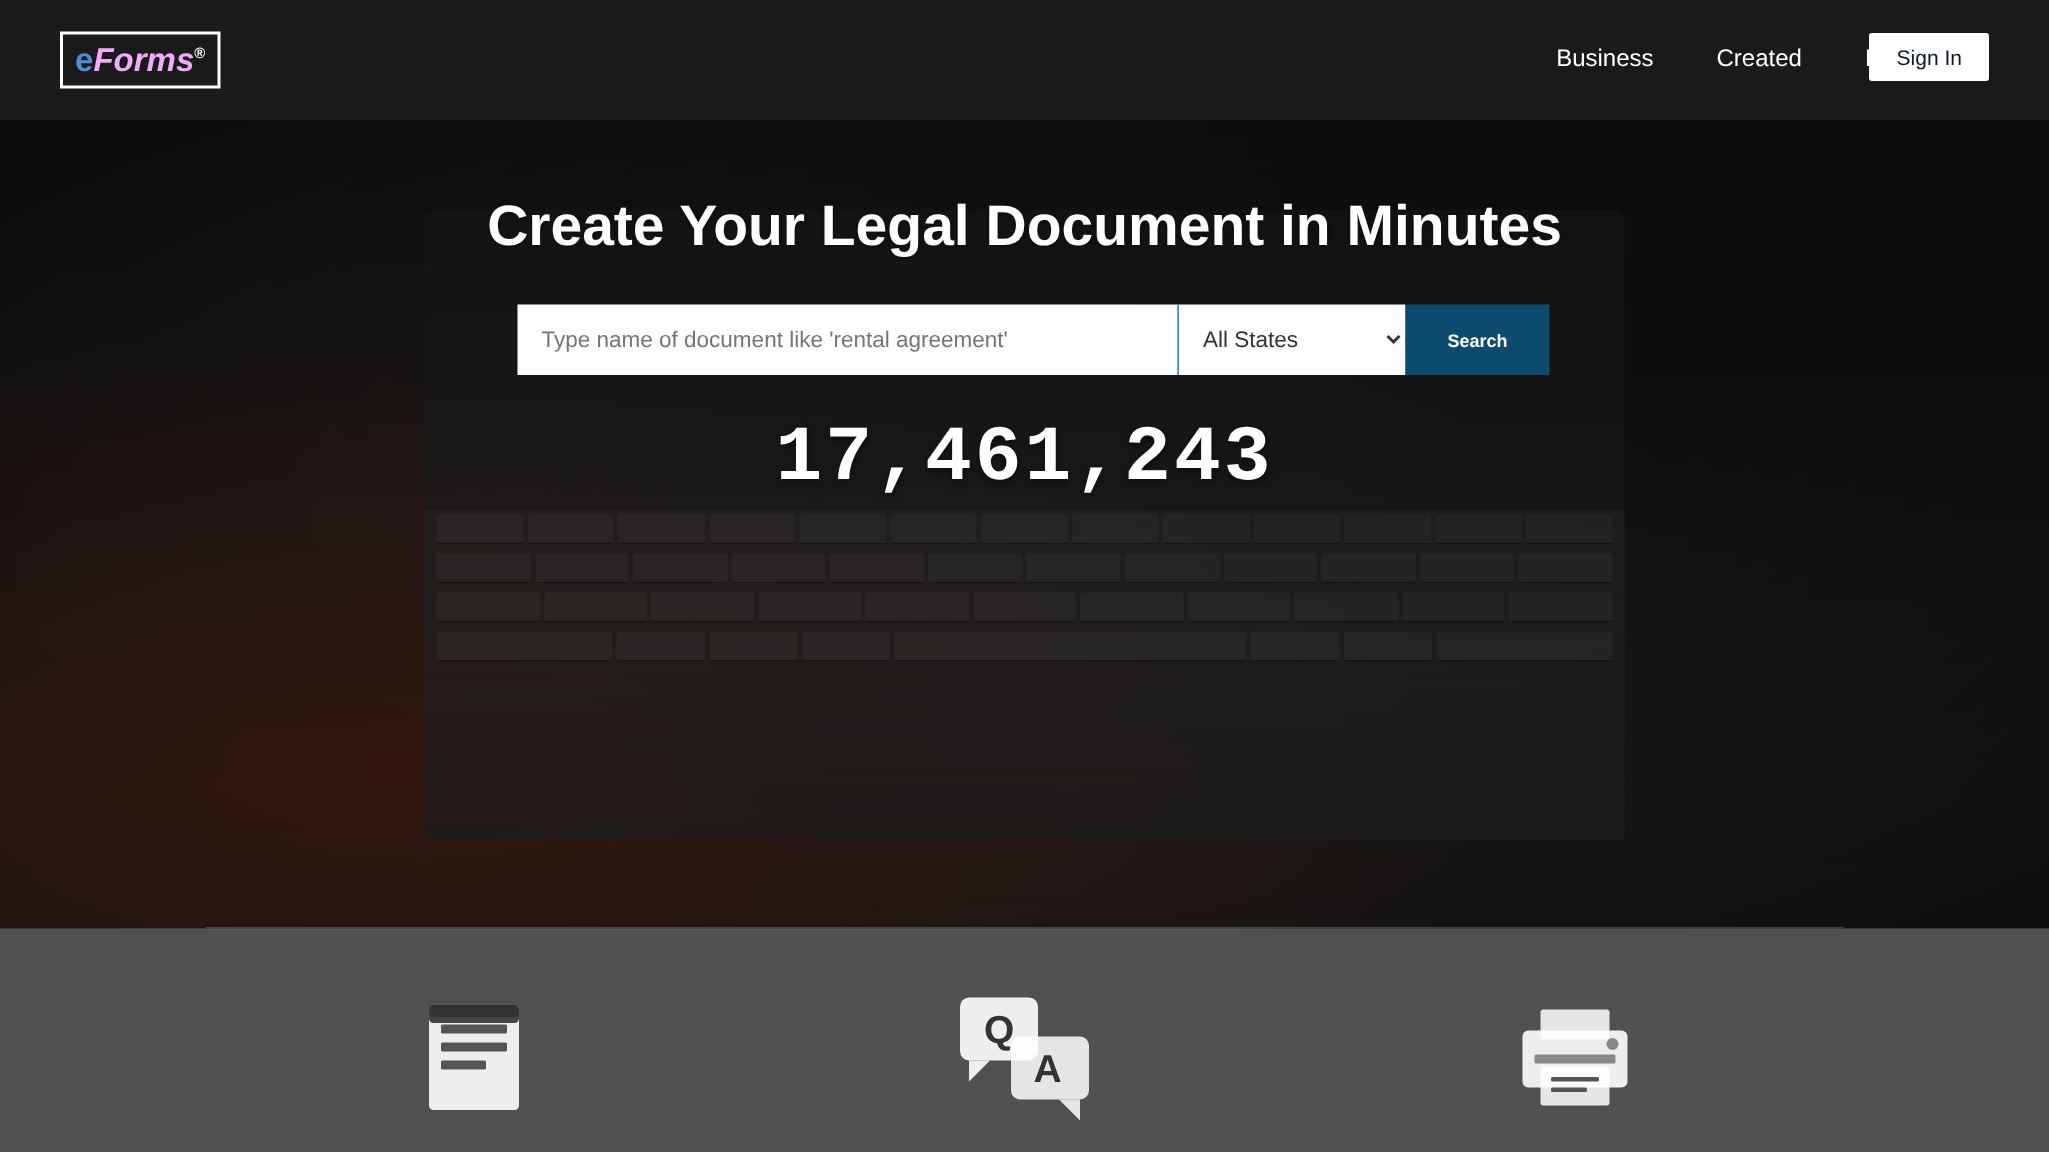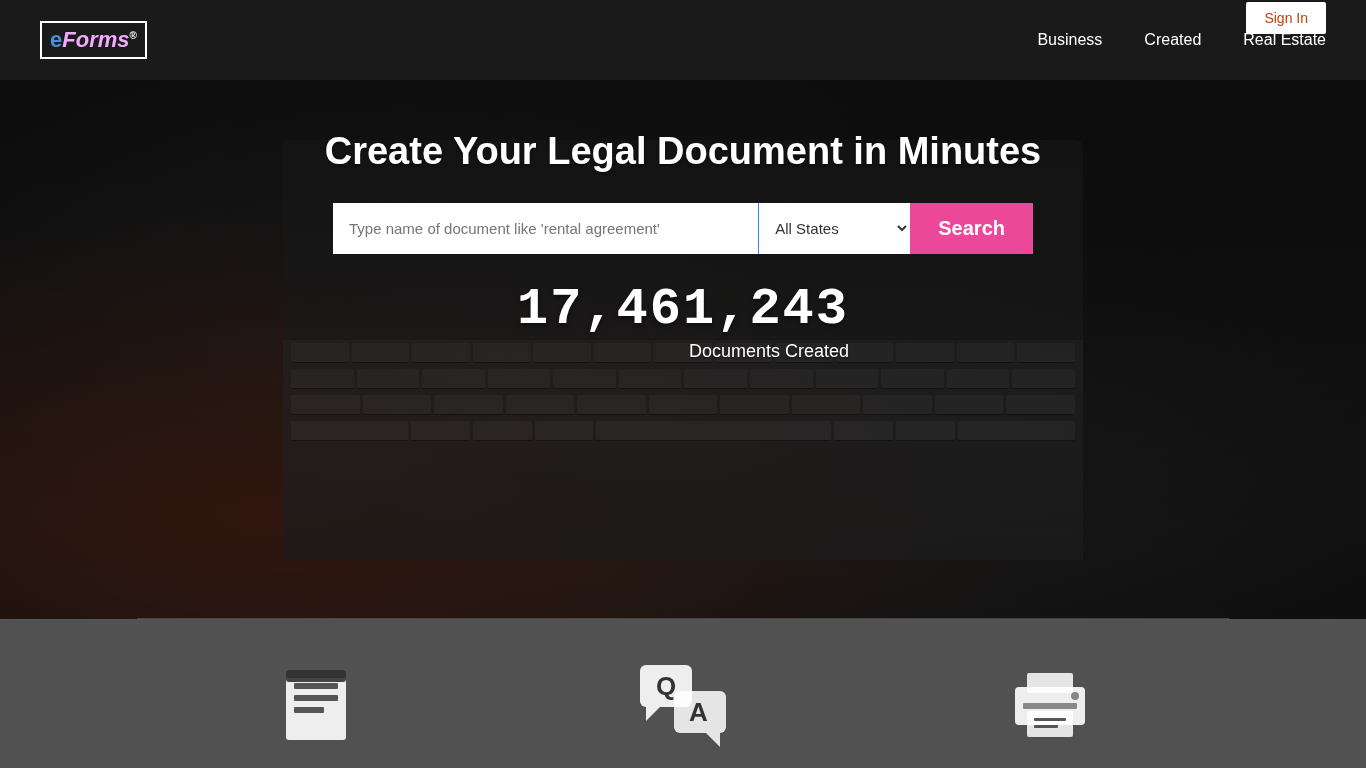--- a/index.html
+++ b/index.html
@@ -43,29 +43,29 @@
     }
     .nav-link {
       color: white;
       text-decoration: none;
       font-size: 16px;
       font-weight: 500;
       cursor: pointer;
     }
     .signin-btn {
       background: white;
-      color: #c2410c;
+      color: #0f172a;
       border: none;
       padding: 8px 18px;
       font-size: 14px;
       cursor: pointer;
       border-radius: 2px;
       font-weight: 500;
       position: absolute;
-      top: 2px;
+      top: 22px;
       right: 40px;
     }
 
     
     .hero {
       position: relative;
       height: 540px;
       background: #2a2a2a;
       overflow: hidden;
       display: flex;
@@ -148,38 +148,39 @@
       margin-bottom: 30px;
     }
     .search-input {
       flex: 1;
       padding: 14px 16px;
       font-size: 15px;
       border: none;
       outline: none;
       color: #555;
       background: white;
+      margin-left: 12px;
     }
     .state-select {
       padding: 14px 12px;
       font-size: 15px;
       border: none;
       border-left: 1px solid #3b82f6;
       background: white;
       color: #333;
       cursor: pointer;
       outline: none;
       min-width: 140px;
     }
     .search-btn {
       padding: 14px 28px;
-      background: #ec4899;
+      background: #0c4a6e;
       color: white;
       border: none;
-      font-size: 20px;
+      font-size: 12px;
       font-weight: 600;
       cursor: pointer;
     }
 
     
     .counter-section {
       text-align: right;
       z-index: 2;
       position: relative;
     }
@@ -332,21 +333,20 @@
 
     <div class="search-bar">
       <input class="search-input" type="text" placeholder="Type name of document like 'rental agreement'" style="">
       <select class="state-select">
       <option value="All States">All States</option><option value="Alabama">Alabama</option><option value="Alaska">Alaska</option><option value="Arizona">Arizona</option><option value="Arkansas">Arkansas</option><option value="California">California</option><option value="Colorado">Colorado</option><option value="Connecticut">Connecticut</option><option value="Delaware">Delaware</option><option value="Florida">Florida</option><option value="Georgia">Georgia</option><option value="Hawaii">Hawaii</option><option value="Idaho">Idaho</option><option value="Illinois">Illinois</option><option value="Indiana">Indiana</option><option value="Iowa">Iowa</option><option value="Kansas">Kansas</option><option value="Kentucky">Kentucky</option><option value="Louisiana">Louisiana</option><option value="Maine">Maine</option><option value="Maryland">Maryland</option><option value="Massachusetts">Massachusetts</option><option value="Michigan">Michigan</option><option value="Minnesota">Minnesota</option><option value="Mississippi">Mississippi</option><option value="Missouri">Missouri</option><option value="Montana">Montana</option><option value="Nebraska">Nebraska</option><option value="Nevada">Nevada</option><option value="New Hampshire">New Hampshire</option><option value="New Jersey">New Jersey</option><option value="New Mexico">New Mexico</option><option value="New York">New York</option><option value="North Carolina">North Carolina</option><option value="North Dakota">North Dakota</option><option value="Ohio">Ohio</option><option value="Oklahoma">Oklahoma</option><option value="Oregon">Oregon</option><option value="Pennsylvania">Pennsylvania</option><option value="Rhode Island">Rhode Island</option><option value="South Carolina">South Carolina</option><option value="South Dakota">South Dakota</option><option value="Tennessee">Tennessee</option><option value="Texas">Texas</option><option value="Utah">Utah</option><option value="Vermont">Vermont</option><option value="Virginia">Virginia</option><option value="Washington">Washington</option><option value="West Virginia">West Virginia</option><option value="Wisconsin">Wisconsin</option><option value="Wyoming">Wyoming</option></select>
       <button class="search-btn">Search</button>
     </div>
 
     <div class="counter-section">
       <div class="counter-number">17,461,243</div>
-      <div class="counter-label">Documents Created</div>
     </div>
   </div>
 </section>
 
 <div class="divider-line" style="background:rgba(255,255,255,0.2); position:relative; z-index:3; margin-top:-2px;"></div>
 
 <section class="steps-section">
   <div class="steps-container">
 
     <div class="step-item">

